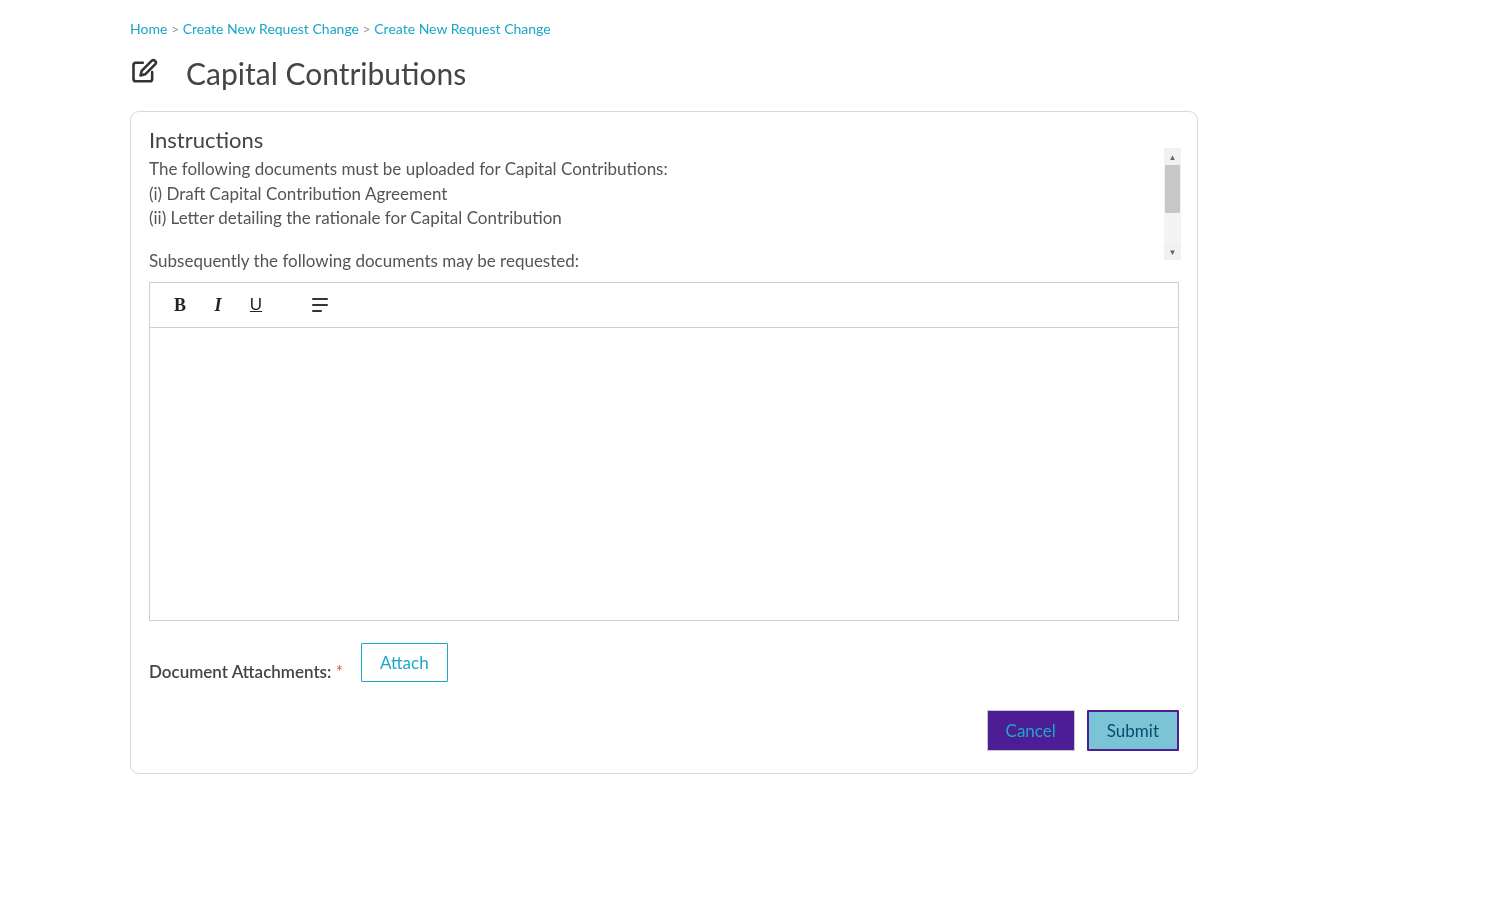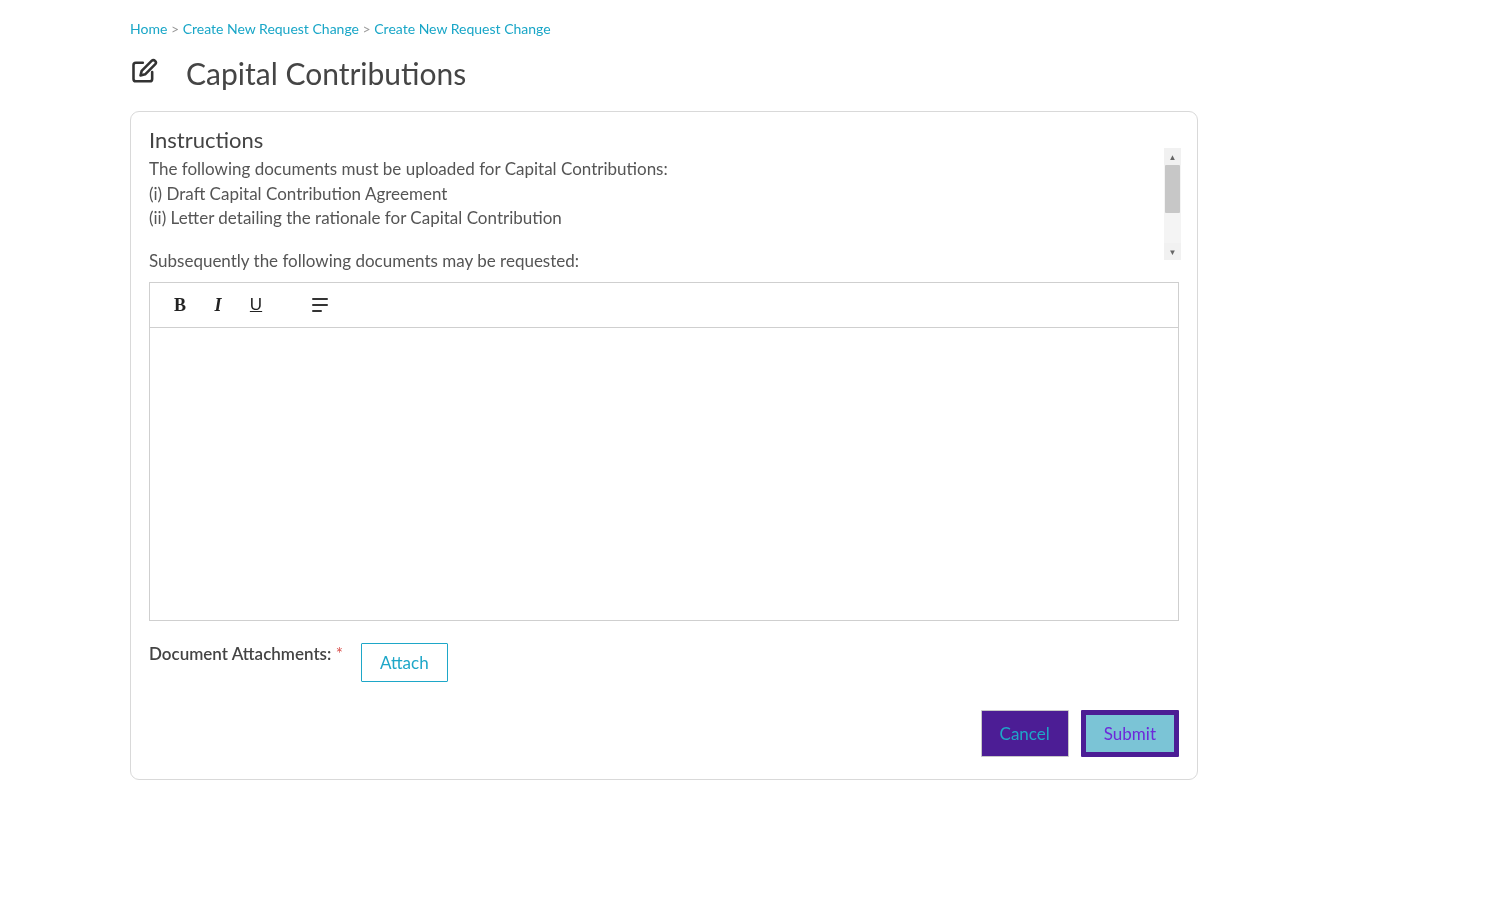--- a/index.html
+++ b/index.html
@@ -133,21 +133,21 @@
   .tb-l1 { width:16px; } .tb-l2 { width:16px; } .tb-l3 { width:10px; }
   .editor-body {
     min-height: 292px;
     background:#fff;
     outline:none;
     padding:10px 14px;
     font-size:16px;
   }
   .attach-row {
     display:flex;
-    align-items:flex-start;
+    align-items:flex-end;
     gap:18px;
     margin-top:22px;
     font-size:17px;
     color:#444;
   }
   .attach-row .label { font-weight:600; }
   .btn {
     font-size:17px;
     padding:8px 18px;
     border-radius:1px;
@@ -165,22 +165,22 @@
     gap:12px;
     margin-top:28px;
   }
   .btn-cancel {
     background:#4c1d95;
     border:1px solid #c8c8c8;
     color:#1ea7c8;
   }
   .btn-submit {
     background:#7bc4d6;
-    border:5px solid #4c1d95;
-    color:#6d28d9;
+    border:2px solid #4c1d95;
+    color:#0c4a6e;
   }
 </style>
 </head>
 <body>
 
 <div class="page">
 
   <div class="breadcrumb">
     <a href="#">Home</a>
     <span> &gt; </span>

